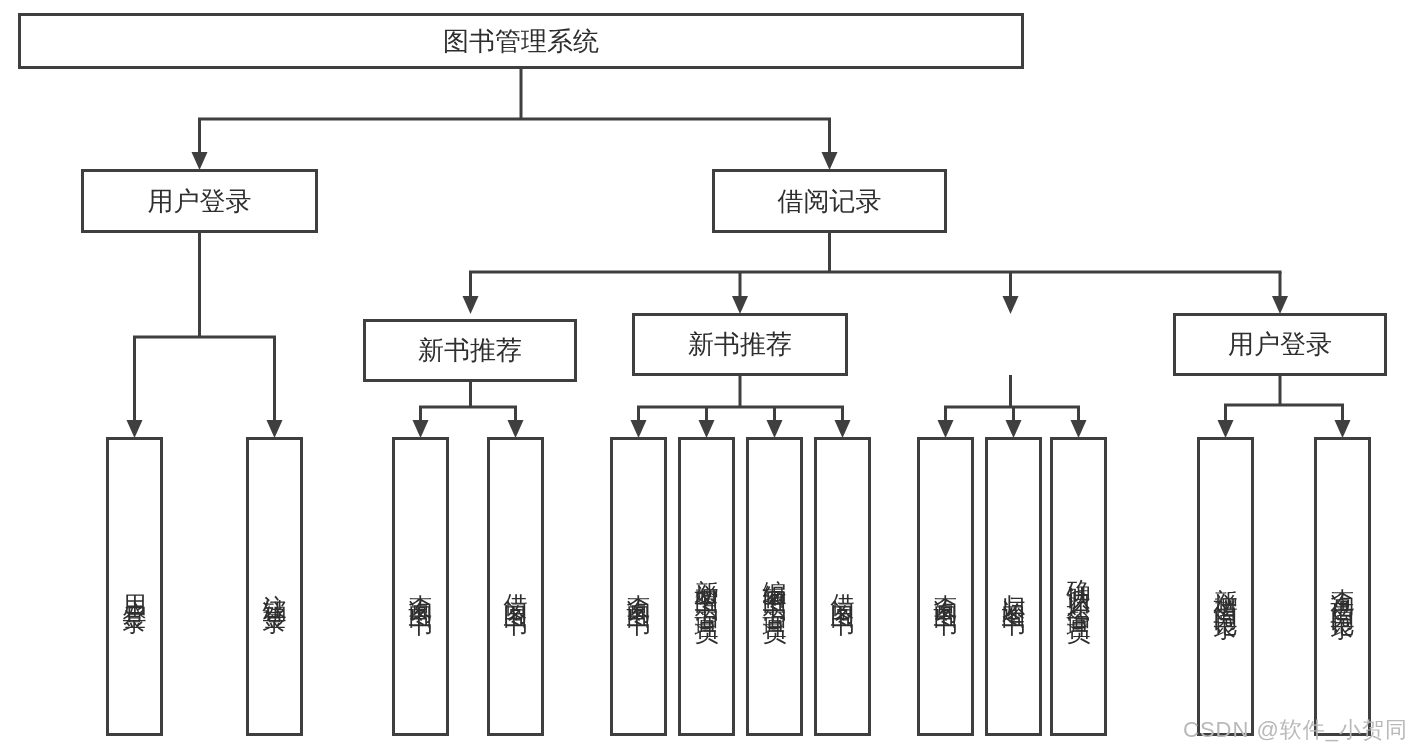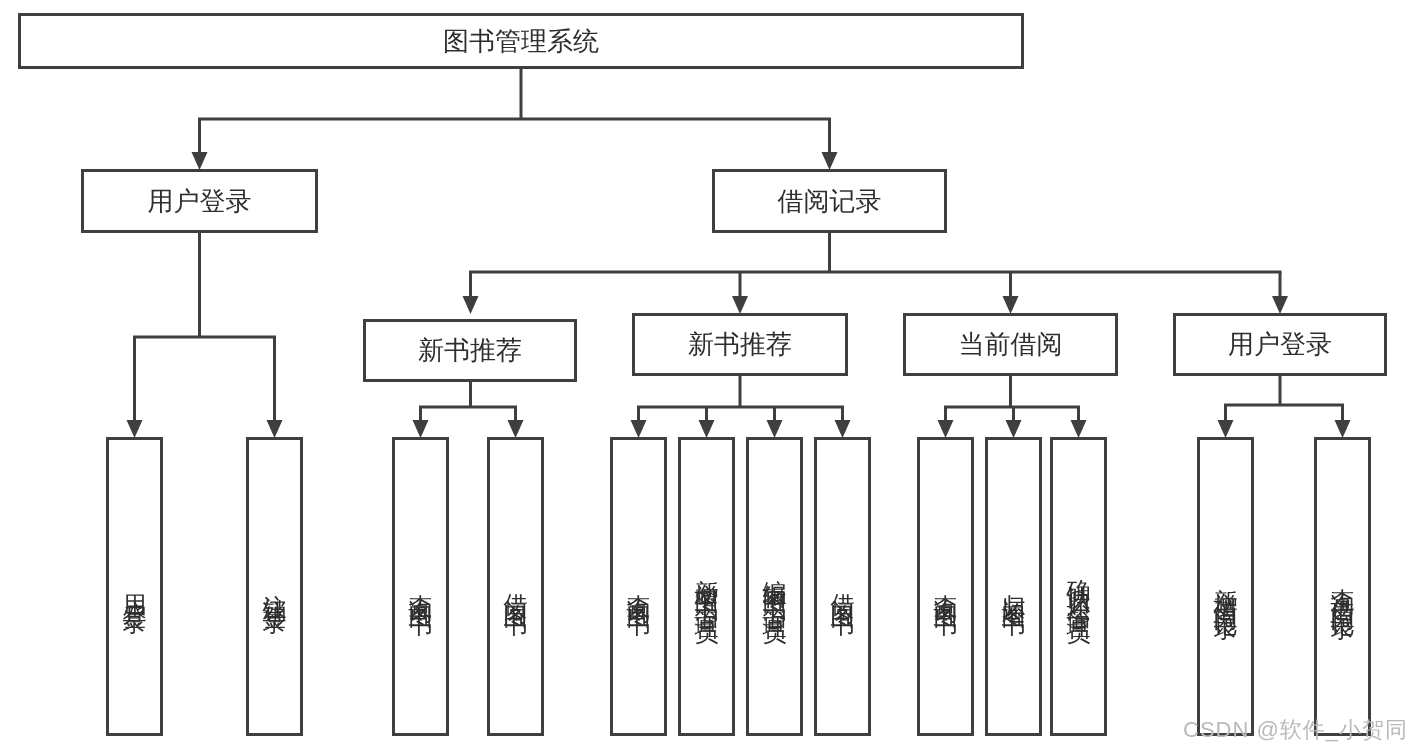--- a/index.html
+++ b/index.html
@@ -144,21 +144,20 @@
     </g>
   </svg>
 
   <div class="box" style="left:18px;top:13px;width:1006px;height:56px;">图书管理系统</div>
 
   <div class="box" style="left:81px;top:169px;width:237px;height:64px;">用户登录</div>
   <div class="box" style="left:712px;top:169px;width:235px;height:64px;">借阅记录</div>
 
   <div class="box" style="left:363px;top:319px;width:214px;height:63px;">新书推荐</div>
   <div class="box" style="left:632px;top:313px;width:216px;height:63px;">新书推荐</div>
-  <div class="box" style="left:903px;top:313px;width:215px;height:63px;">当前借阅</div>
   <div class="box" style="left:1173px;top:313px;width:214px;height:63px;">用户登录</div>
 
   <div class="box vbox" style="left:106px;top:437px;width:57px;height:299px;">用户登录</div>
   <div class="box vbox" style="left:246px;top:437px;width:57px;height:299px;">注销登录</div>
 
   <div class="box vbox" style="left:392px;top:437px;width:57px;height:299px;">查询图书</div>
   <div class="box vbox" style="left:487px;top:437px;width:57px;height:299px;">借阅图书</div>
 
   <div class="box vbox" style="left:610px;top:437px;width:57px;height:299px;">查询图书</div>
   <div class="box vbox" style="left:678px;top:437px;width:57px;height:299px;">新增图书（管理员）</div>

